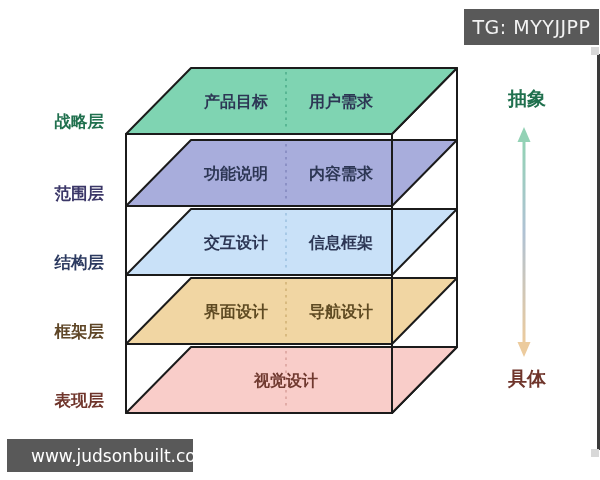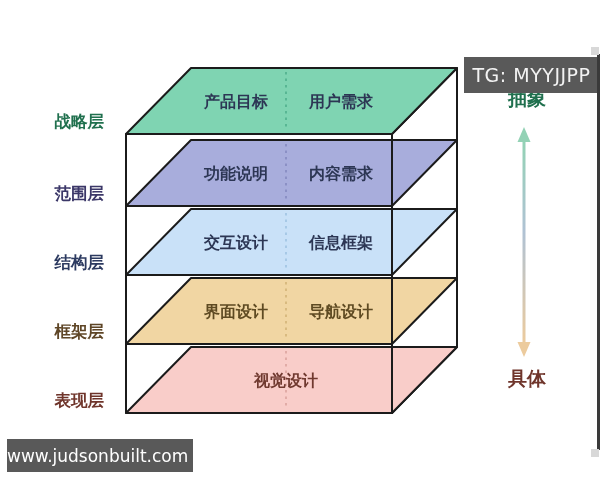--- a/index.html
+++ b/index.html
@@ -2,23 +2,23 @@
 <html><head>
 <meta charset="utf-8">
 <style>
   html,body{margin:0;padding:0;background:#fff;}
   .canvas{position:relative;width:600px;height:480px;background:#ffffff;overflow:hidden;
           font-family:"DejaVu Sans","Liberation Sans",sans-serif;}
   #diagram-svg{position:absolute;left:0;top:0;width:600px;height:480px;}
   #diagram-svg text{font-family:"DejaVu Sans","Liberation Sans",sans-serif;}
   .badge{position:absolute;left:464px;top:9px;width:135px;height:36px;
          display:flex;align-items:center;justify-content:center;
-         font-size:19px;letter-spacing:0.5px;margin-top:48px;}
+         font-size:19px;letter-spacing:0.5px;}
   .sitebar{position:absolute;left:7px;top:439px;width:186px;height:33px;
-           display:flex;align-items:center;padding-left:0;box-sizing:border-box;
+           display:flex;align-items:center;padding-left:24px;box-sizing:border-box;
            font-size:17px;}
   .scroll-line{position:absolute;left:597px;top:54px;width:3px;height:396px;background:#3a3a3a;}
   .scroll-cap{position:absolute;left:591px;width:8px;height:8px;background:#d8d8d8;}
   .scroll-cap.top{top:47px;}
   .scroll-cap.bottom{top:449px;}
 </style>
 </head>
 <body>
 
 <div class="canvas">

